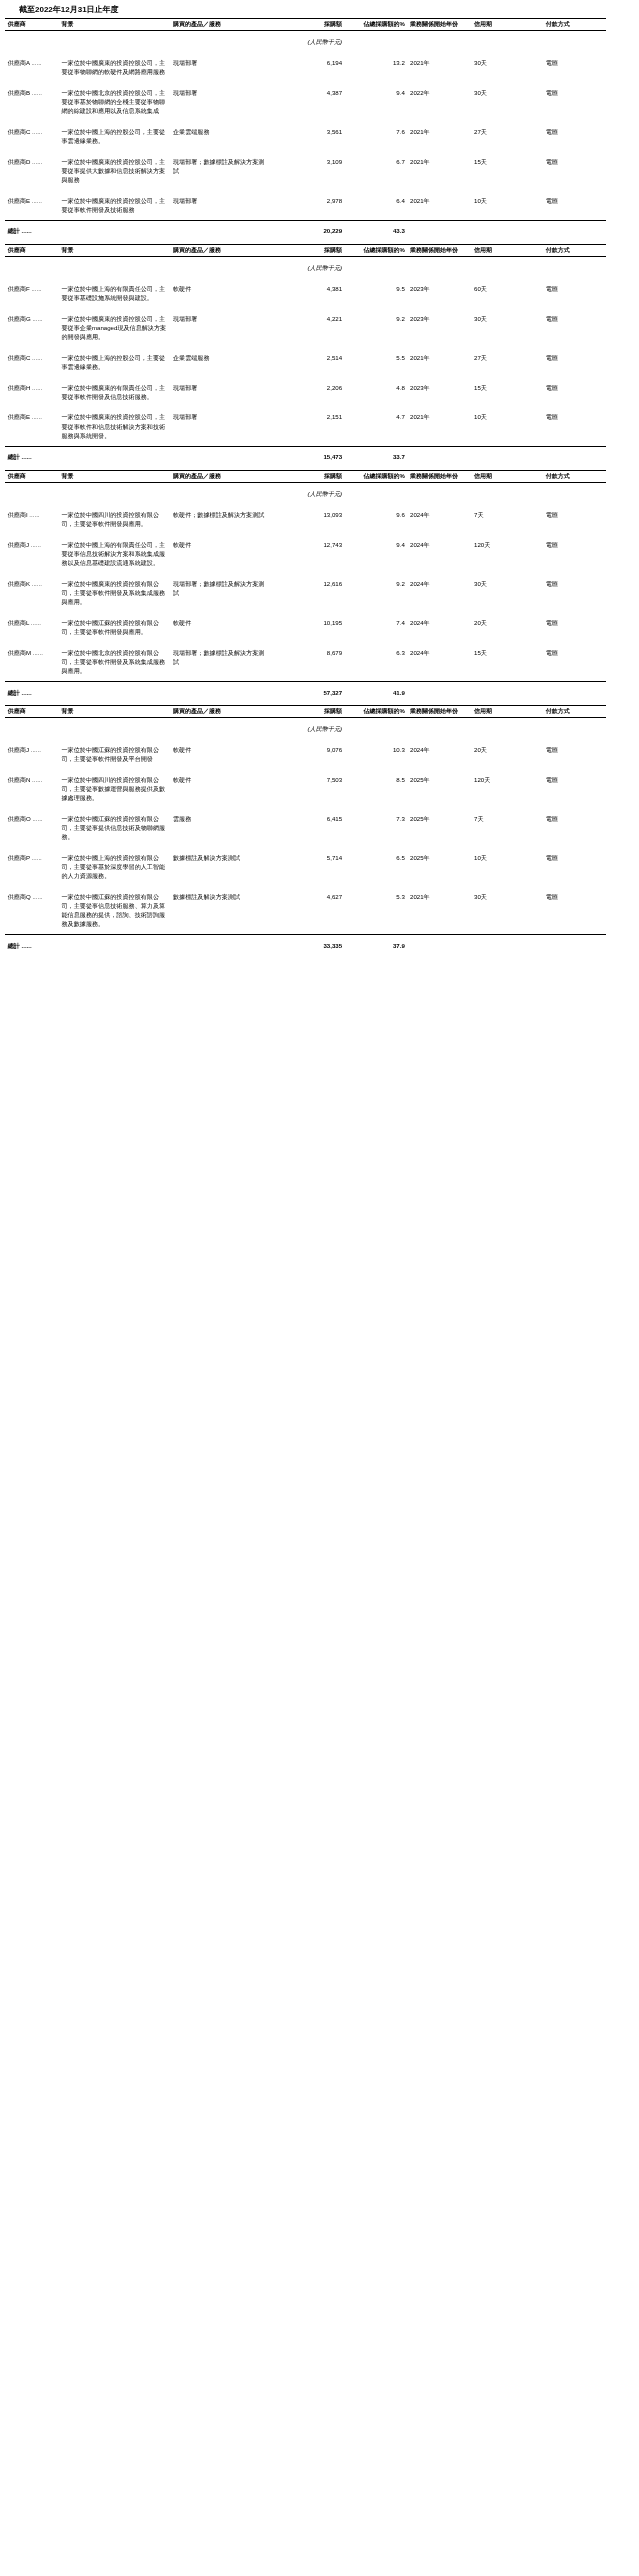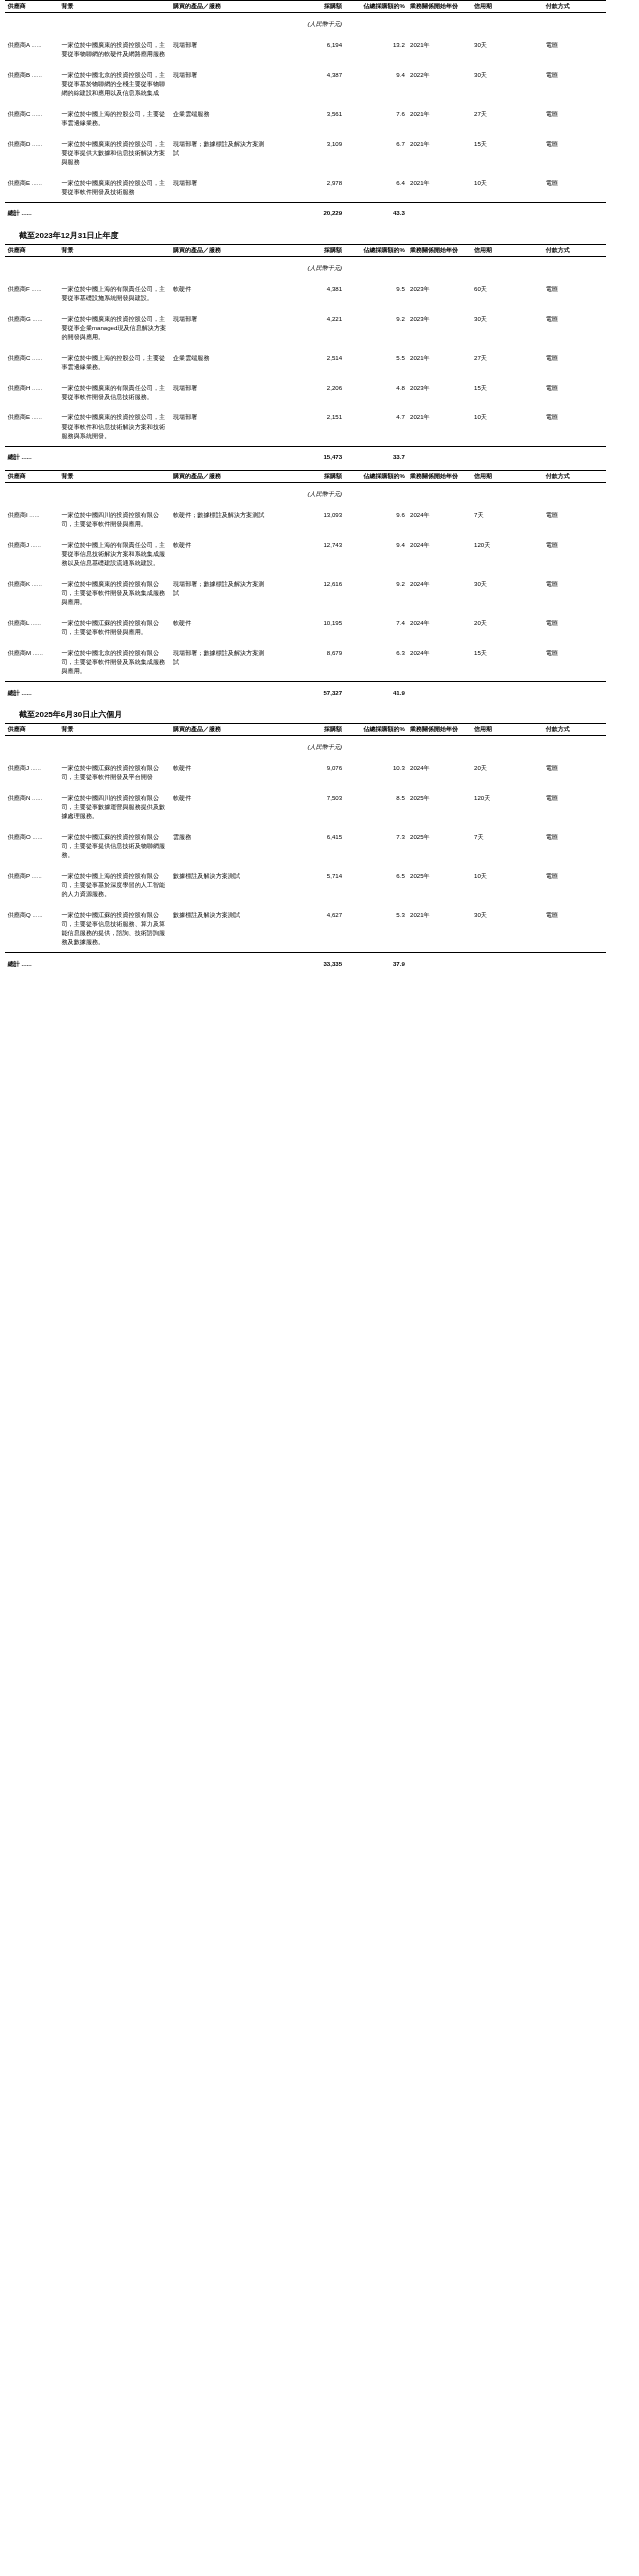--- a/index.html
+++ b/index.html
@@ -80,20 +80,21 @@
     border-top:0.5px solid #000;
   }
   tr.total td.num, tr.total td.pct { text-align:right; }
 </style>
 </head>
 <body>
 
 <div class="page">
   <div id="sections-root">
       <div class="section">
+        <div class="sec-title">截至2022年12月31日止年度</div>
         <table class="sup">
           <colgroup>
             <col class="c1">
             <col class="c2">
             <col class="c3">
             <col class="c4">
             <col class="c5">
             <col class="c6">
             <col class="c7">
             <col class="c8">
@@ -172,121 +173,20 @@
               <td class="yr">2021年</td>
               <td class="cred">10天</td>
               <td class="pay">電匯</td>
             </tr>
             <tr class="total">
               <td>總計 ......</td>
               <td></td>
               <td></td>
               <td class="num">20,229</td>
               <td class="pct">43.3</td>
-              <td></td>
-              <td></td>
-              <td></td>
-            </tr>
-          </tbody>
-        </table>
-      </div>
-      <div class="section">
-        <div class="sec-title">截至2023年12月31日止年度</div>
-        <table class="sup">
-          <colgroup>
-            <col class="c1">
-            <col class="c2">
-            <col class="c3">
-            <col class="c4">
-            <col class="c5">
-            <col class="c6">
-            <col class="c7">
-            <col class="c8">
-          </colgroup>
-          <thead>
-            <tr>
-              <th>供應商</th>
-              <th>背景</th>
-              <th>購買的產品／服務</th>
-              <th class="num">採購額</th>
-              <th class="num">佔總採購額的%</th>
-              <th>業務關係開始年份</th>
-              <th>信用期</th>
-              <th>付款方式</th>
-            </tr>
-          </thead>
-          <tbody>
-            <tr class="unitrow">
-              <td></td>
-              <td></td>
-              <td></td>
-              <td>(人民幣千元)</td>
-              <td></td>
-              <td></td>
-              <td></td>
-              <td></td>
-            </tr>
-          </tbody>
-          <tbody>
-            <tr>
-              <td class="sup-name">供應商F ......</td>
-              <td class="bg">一家位於中國上海的有限責任公司，主要從事基礎設施系統開發與建設。</td>
-              <td class="prod">軟硬件</td>
-              <td class="num">4,381</td>
-              <td class="pct">9.5</td>
-              <td class="yr">2023年</td>
-              <td class="cred">60天</td>
-              <td class="pay">電匯</td>
-            </tr>
-            <tr>
-              <td class="sup-name">供應商G ......</td>
-              <td class="bg">一家位於中國廣東的投資控股公司，主要從事企業managed現及信息解決方案的開發與應用。</td>
-              <td class="prod">現場部署</td>
-              <td class="num">4,221</td>
-              <td class="pct">9.2</td>
-              <td class="yr">2023年</td>
-              <td class="cred">30天</td>
-              <td class="pay">電匯</td>
-            </tr>
-            <tr>
-              <td class="sup-name">供應商C ......</td>
-              <td class="bg">一家位於中國上海的控股公司，主要從事雲邊緣業務。</td>
-              <td class="prod">企業雲端服務</td>
-              <td class="num">2,514</td>
-              <td class="pct">5.5</td>
-              <td class="yr">2021年</td>
-              <td class="cred">27天</td>
-              <td class="pay">電匯</td>
-            </tr>
-            <tr>
-              <td class="sup-name">供應商H ......</td>
-              <td class="bg">一家位於中國廣東的有限責任公司，主要從事軟件開發及信息技術服務。</td>
-              <td class="prod">現場部署</td>
-              <td class="num">2,206</td>
-              <td class="pct">4.8</td>
-              <td class="yr">2023年</td>
-              <td class="cred">15天</td>
-              <td class="pay">電匯</td>
-            </tr>
-            <tr>
-              <td class="sup-name">供應商E ......</td>
-              <td class="bg">一家位於中國廣東的投資控股公司，主要從事軟件和信息技術解決方案和技術服務與系統開發。</td>
-              <td class="prod">現場部署</td>
-              <td class="num">2,151</td>
-              <td class="pct">4.7</td>
-              <td class="yr">2021年</td>
-              <td class="cred">10天</td>
-              <td class="pay">電匯</td>
-            </tr>
-            <tr class="total">
-              <td>總計 ......</td>
-              <td></td>
-              <td></td>
-              <td class="num">15,473</td>
-              <td class="pct">33.7</td>
               <td></td>
               <td></td>
               <td></td>
             </tr>
           </tbody>
         </table>
       </div>
       <div class="section">
         <table class="sup">
           <colgroup>
@@ -318,84 +218,83 @@
               <td></td>
               <td>(人民幣千元)</td>
               <td></td>
               <td></td>
               <td></td>
               <td></td>
             </tr>
           </tbody>
           <tbody>
             <tr>
-              <td class="sup-name">供應商I ......</td>
-              <td class="bg">一家位於中國四川的投資控股有限公司，主要從事軟件開發與應用。</td>
-              <td class="prod">軟硬件；數據標註及解決方案測試</td>
-              <td class="num">13,093</td>
-              <td class="pct">9.6</td>
-              <td class="yr">2024年</td>
-              <td class="cred">7天</td>
-              <td class="pay">電匯</td>
-            </tr>
-            <tr>
-              <td class="sup-name">供應商J ......</td>
-              <td class="bg">一家位於中國上海的有限責任公司，主要從事信息技術解決方案和系統集成服務以及信息基礎建設流通系統建設。</td>
+              <td class="sup-name">供應商F ......</td>
+              <td class="bg">一家位於中國上海的有限責任公司，主要從事基礎設施系統開發與建設。</td>
               <td class="prod">軟硬件</td>
-              <td class="num">12,743</td>
-              <td class="pct">9.4</td>
-              <td class="yr">2024年</td>
-              <td class="cred">120天</td>
-              <td class="pay">電匯</td>
-            </tr>
-            <tr>
-              <td class="sup-name">供應商K ......</td>
-              <td class="bg">一家位於中國廣東的投資控股有限公司，主要從事軟件開發及系統集成服務與應用。</td>
-              <td class="prod">現場部署；數據標註及解決方案測試</td>
-              <td class="num">12,616</td>
+              <td class="num">4,381</td>
+              <td class="pct">9.5</td>
+              <td class="yr">2023年</td>
+              <td class="cred">60天</td>
+              <td class="pay">電匯</td>
+            </tr>
+            <tr>
+              <td class="sup-name">供應商G ......</td>
+              <td class="bg">一家位於中國廣東的投資控股公司，主要從事企業managed現及信息解決方案的開發與應用。</td>
+              <td class="prod">現場部署</td>
+              <td class="num">4,221</td>
               <td class="pct">9.2</td>
-              <td class="yr">2024年</td>
+              <td class="yr">2023年</td>
               <td class="cred">30天</td>
               <td class="pay">電匯</td>
             </tr>
             <tr>
-              <td class="sup-name">供應商L ......</td>
-              <td class="bg">一家位於中國江蘇的投資控股有限公司，主要從事軟件開發與應用。</td>
-              <td class="prod">軟硬件</td>
-              <td class="num">10,195</td>
-              <td class="pct">7.4</td>
-              <td class="yr">2024年</td>
-              <td class="cred">20天</td>
-              <td class="pay">電匯</td>
-            </tr>
-            <tr>
-              <td class="sup-name">供應商M ......</td>
-              <td class="bg">一家位於中國北京的投資控股有限公司，主要從事軟件開發及系統集成服務與應用。</td>
-              <td class="prod">現場部署；數據標註及解決方案測試</td>
-              <td class="num">8,679</td>
-              <td class="pct">6.3</td>
-              <td class="yr">2024年</td>
+              <td class="sup-name">供應商C ......</td>
+              <td class="bg">一家位於中國上海的控股公司，主要從事雲邊緣業務。</td>
+              <td class="prod">企業雲端服務</td>
+              <td class="num">2,514</td>
+              <td class="pct">5.5</td>
+              <td class="yr">2021年</td>
+              <td class="cred">27天</td>
+              <td class="pay">電匯</td>
+            </tr>
+            <tr>
+              <td class="sup-name">供應商H ......</td>
+              <td class="bg">一家位於中國廣東的有限責任公司，主要從事軟件開發及信息技術服務。</td>
+              <td class="prod">現場部署</td>
+              <td class="num">2,206</td>
+              <td class="pct">4.8</td>
+              <td class="yr">2023年</td>
               <td class="cred">15天</td>
+              <td class="pay">電匯</td>
+            </tr>
+            <tr>
+              <td class="sup-name">供應商E ......</td>
+              <td class="bg">一家位於中國廣東的投資控股公司，主要從事軟件和信息技術解決方案和技術服務與系統開發。</td>
+              <td class="prod">現場部署</td>
+              <td class="num">2,151</td>
+              <td class="pct">4.7</td>
+              <td class="yr">2021年</td>
+              <td class="cred">10天</td>
               <td class="pay">電匯</td>
             </tr>
             <tr class="total">
               <td>總計 ......</td>
               <td></td>
               <td></td>
-              <td class="num">57,327</td>
-              <td class="pct">41.9</td>
+              <td class="num">15,473</td>
+              <td class="pct">33.7</td>
               <td></td>
               <td></td>
               <td></td>
             </tr>
           </tbody>
         </table>
       </div>
       <div class="section">
-        <div class="sec-title">截至2025年6月30日止六個月</div>
         <table class="sup">
           <colgroup>
             <col class="c1">
             <col class="c2">
             <col class="c3">
             <col class="c4">
             <col class="c5">
             <col class="c6">
             <col class="c7">
             <col class="c8">
@@ -419,20 +318,120 @@
               <td></td>
               <td>(人民幣千元)</td>
               <td></td>
               <td></td>
               <td></td>
               <td></td>
             </tr>
           </tbody>
           <tbody>
             <tr>
+              <td class="sup-name">供應商I ......</td>
+              <td class="bg">一家位於中國四川的投資控股有限公司，主要從事軟件開發與應用。</td>
+              <td class="prod">軟硬件；數據標註及解決方案測試</td>
+              <td class="num">13,093</td>
+              <td class="pct">9.6</td>
+              <td class="yr">2024年</td>
+              <td class="cred">7天</td>
+              <td class="pay">電匯</td>
+            </tr>
+            <tr>
+              <td class="sup-name">供應商J ......</td>
+              <td class="bg">一家位於中國上海的有限責任公司，主要從事信息技術解決方案和系統集成服務以及信息基礎建設流通系統建設。</td>
+              <td class="prod">軟硬件</td>
+              <td class="num">12,743</td>
+              <td class="pct">9.4</td>
+              <td class="yr">2024年</td>
+              <td class="cred">120天</td>
+              <td class="pay">電匯</td>
+            </tr>
+            <tr>
+              <td class="sup-name">供應商K ......</td>
+              <td class="bg">一家位於中國廣東的投資控股有限公司，主要從事軟件開發及系統集成服務與應用。</td>
+              <td class="prod">現場部署；數據標註及解決方案測試</td>
+              <td class="num">12,616</td>
+              <td class="pct">9.2</td>
+              <td class="yr">2024年</td>
+              <td class="cred">30天</td>
+              <td class="pay">電匯</td>
+            </tr>
+            <tr>
+              <td class="sup-name">供應商L ......</td>
+              <td class="bg">一家位於中國江蘇的投資控股有限公司，主要從事軟件開發與應用。</td>
+              <td class="prod">軟硬件</td>
+              <td class="num">10,195</td>
+              <td class="pct">7.4</td>
+              <td class="yr">2024年</td>
+              <td class="cred">20天</td>
+              <td class="pay">電匯</td>
+            </tr>
+            <tr>
+              <td class="sup-name">供應商M ......</td>
+              <td class="bg">一家位於中國北京的投資控股有限公司，主要從事軟件開發及系統集成服務與應用。</td>
+              <td class="prod">現場部署；數據標註及解決方案測試</td>
+              <td class="num">8,679</td>
+              <td class="pct">6.3</td>
+              <td class="yr">2024年</td>
+              <td class="cred">15天</td>
+              <td class="pay">電匯</td>
+            </tr>
+            <tr class="total">
+              <td>總計 ......</td>
+              <td></td>
+              <td></td>
+              <td class="num">57,327</td>
+              <td class="pct">41.9</td>
+              <td></td>
+              <td></td>
+              <td></td>
+            </tr>
+          </tbody>
+        </table>
+      </div>
+      <div class="section">
+        <table class="sup">
+          <colgroup>
+            <col class="c1">
+            <col class="c2">
+            <col class="c3">
+            <col class="c4">
+            <col class="c5">
+            <col class="c6">
+            <col class="c7">
+            <col class="c8">
+          </colgroup>
+          <thead>
+            <tr>
+              <th>供應商</th>
+              <th>背景</th>
+              <th>購買的產品／服務</th>
+              <th class="num">採購額</th>
+              <th class="num">佔總採購額的%</th>
+              <th>業務關係開始年份</th>
+              <th>信用期</th>
+              <th>付款方式</th>
+            </tr>
+          </thead>
+          <tbody>
+            <tr class="unitrow">
+              <td></td>
+              <td></td>
+              <td></td>
+              <td>(人民幣千元)</td>
+              <td></td>
+              <td></td>
+              <td></td>
+              <td></td>
+            </tr>
+          </tbody>
+          <tbody>
+            <tr>
               <td class="sup-name">供應商J ......</td>
               <td class="bg">一家位於中國江蘇的投資控股有限公司，主要從事軟件開發及平台開發</td>
               <td class="prod">軟硬件</td>
               <td class="num">9,076</td>
               <td class="pct">10.3</td>
               <td class="yr">2024年</td>
               <td class="cred">20天</td>
               <td class="pay">電匯</td>
             </tr>
             <tr>

